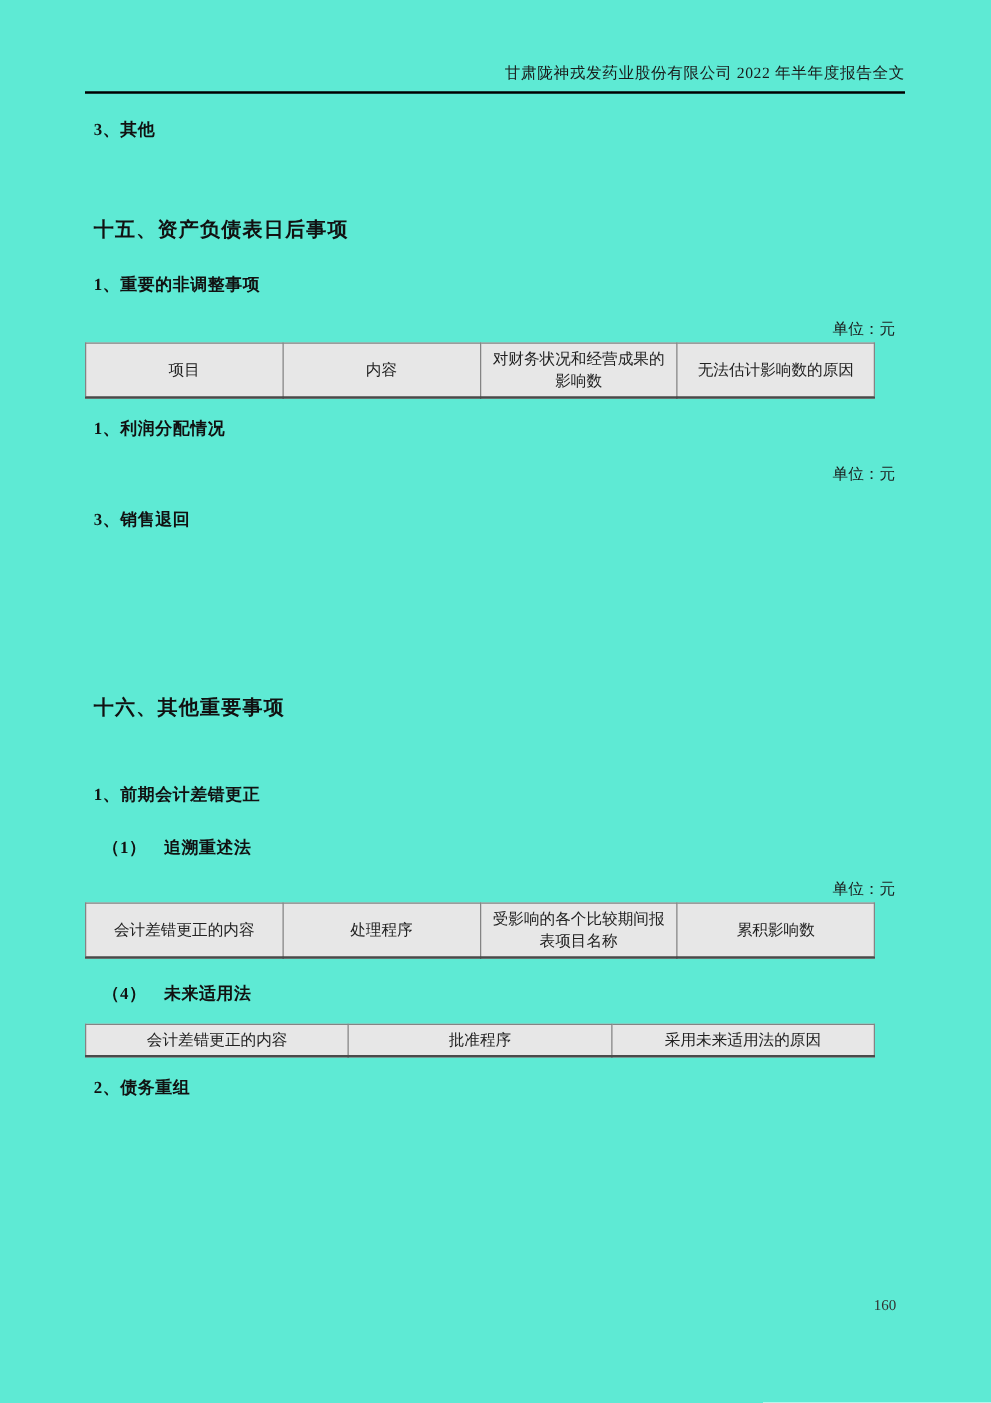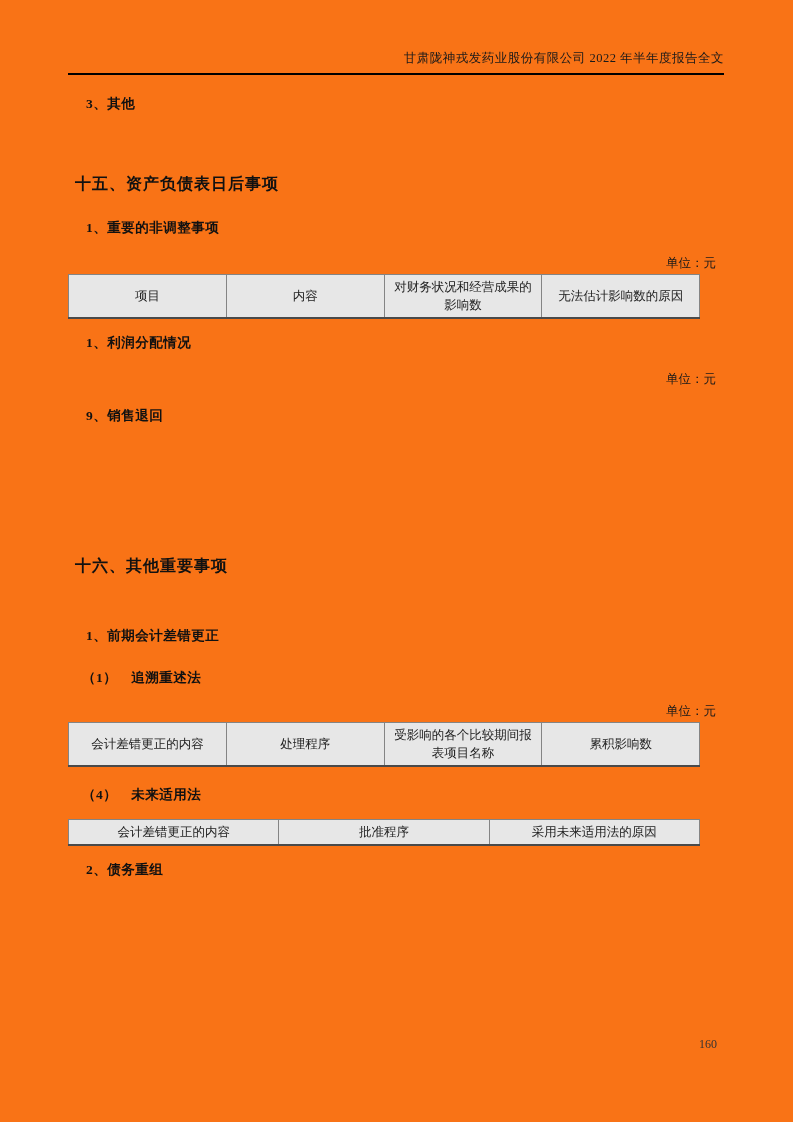--- a/index.html
+++ b/index.html
@@ -1,41 +1,41 @@
 <!DOCTYPE html>
 <html><head>
 <meta charset="utf-8">
 <style>
   * { margin: 0; padding: 0; box-sizing: border-box; }
   html, body { background: #fff; }
   .page {
     position: relative;
     width: 793px;
     height: 1122px;
-    background: #f97316;
+    background: #5eead4;
     font-family: "Liberation Serif", "DejaVu Serif", serif;
     color: #141414;
     overflow: hidden;
     margin: 0 auto;
   }
   .page-header {
     position: absolute;
     left: 68px;
     width: 656px;
     top: 50px;
     text-align: right;
     font-size: 12.5px;
     letter-spacing: 0.5px;
     padding-bottom: 6px;
     border-bottom: 2px solid #000000;
     color: #1a1a1a;
   }
   .item-heading {
     position: absolute;
-    left: 86px;
+    left: 75px;
     font-size: 13.5px;
     font-weight: bold;
     color: #111;
     letter-spacing: 0.5px;
   }
   .section-heading {
     position: absolute;
     left: 75px;
     font-size: 16px;
     font-weight: bold;
@@ -112,21 +112,21 @@
       <td>对财务状况和经营成果的影响数</td>
       <td>无法估计影响数的原因</td>
     </tr>
   </tbody>
     </table>
 
   <div class="item-heading" style="top:334px;">1、利润分配情况</div>
 
   <div class="unit-label" style="top:371px;">单位：元</div>
 
-  <div class="item-heading" style="top:407px;">9、销售退回</div>
+  <div class="item-heading" style="top:407px;">3、销售退回</div>
 
 
   <div class="section-heading" style="top:556px;">十六、其他重要事项</div>
 
   <div class="item-heading" style="top:627px;">1、前期会计差错更正</div>
 
   <div class="sub-heading" style="top:669px;">（1）　追溯重述法</div>
 
   <div class="unit-label" style="top:703px;">单位：元</div>
 

